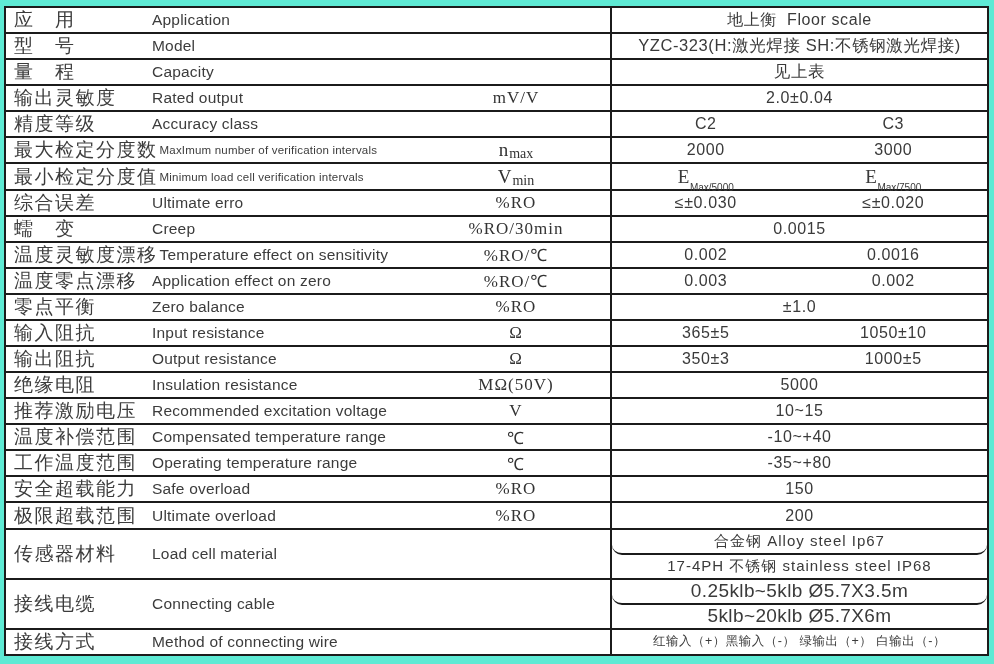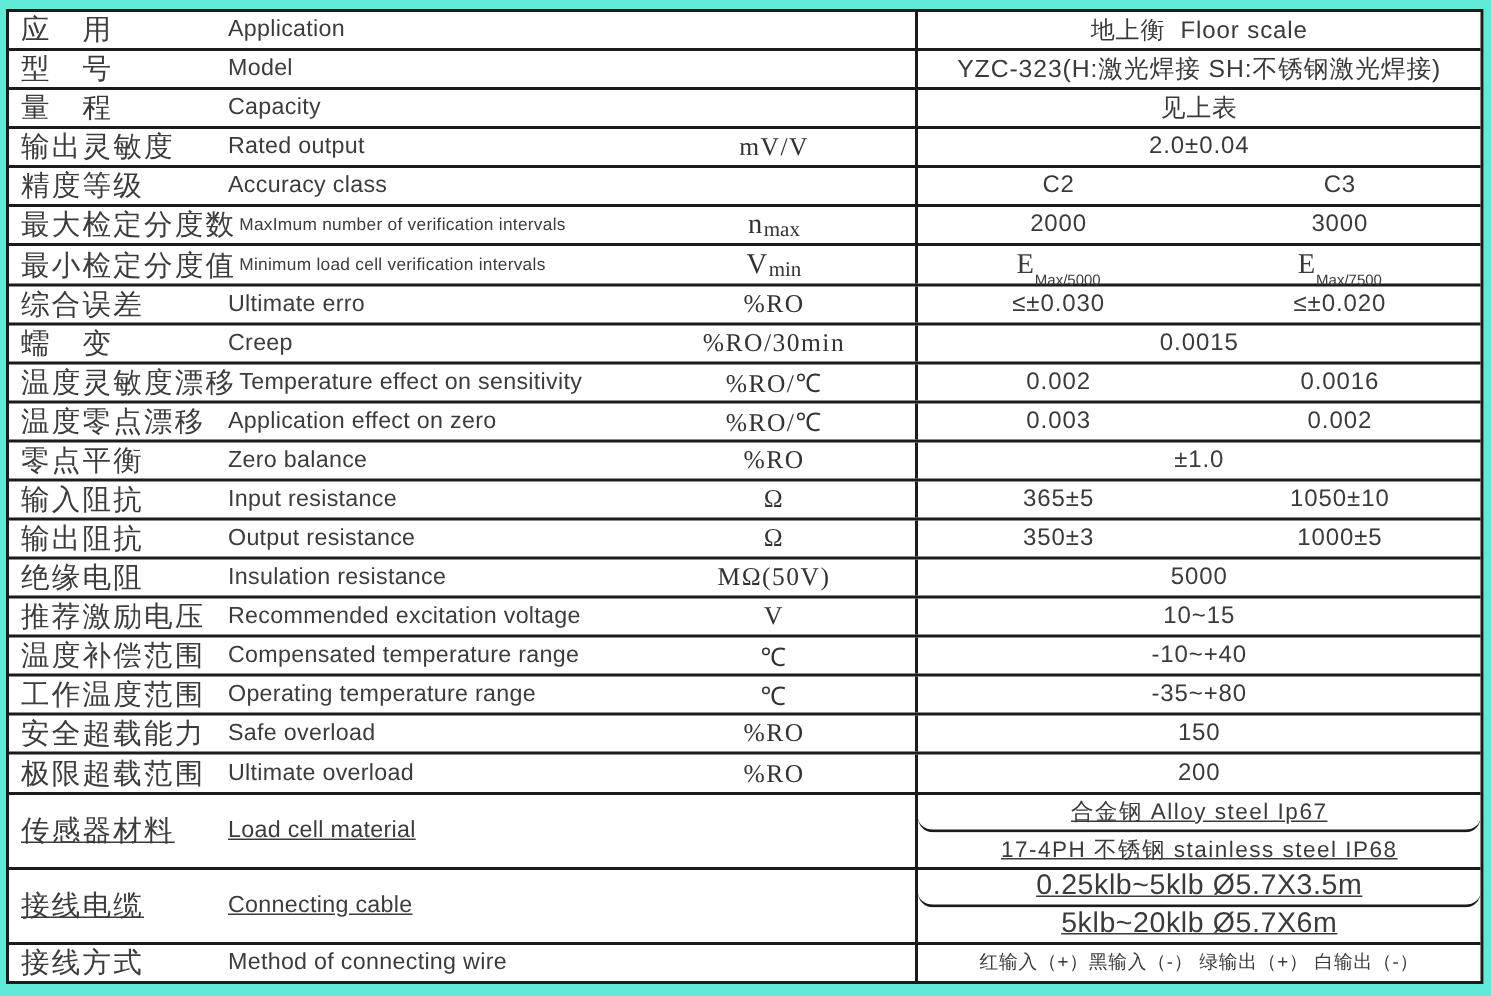--- a/index.html
+++ b/index.html
@@ -2,21 +2,21 @@
 <html><head>
 <meta charset="utf-8">
 <style>
   html,body{margin:0;padding:0;background:#ffffff;}
   #page{position:relative;width:994px;height:664px;background:#5eead4;overflow:hidden;
         font-family:"Liberation Sans",sans-serif;color:#3a3a3a;}
   .tbl{position:absolute;left:4px;top:6px;width:985px;height:650px;
        border:2px solid #1b1b1b;display:flex;flex-direction:column;box-sizing:border-box;background:#fff;}
   .r{display:flex;flex:1 1 0;min-height:0;border-bottom:2px solid #1b1b1b;}
   .r:last-child{border-bottom:none;justify-content:center;}
-  .r.h2{flex:2 2 0;text-decoration:underline;}
+  .r.h2{flex:2 2 0;}
   .lab{width:606px;min-width:606px;display:flex;align-items:center;padding-left:8px;
        border-right:2px solid #1b1b1b;box-sizing:border-box;overflow:hidden;}
   .zh{font-size:19px;letter-spacing:1.5px;min-width:138px;white-space:nowrap;color:#3c3c3c;}
   .zh.z7{min-width:0;margin-right:2px;}
   .en{font-size:15.5px;letter-spacing:0.2px;white-space:nowrap;color:#3c3c3c;}
   .en.small{font-size:11.5px;}
   .unit{margin-left:auto;width:188px;min-width:188px;text-align:center;white-space:nowrap;
         font-family:"Liberation Serif",serif;font-size:17px;letter-spacing:1px;color:#333;}
   .unit .usub{font-size:14px;letter-spacing:0;position:relative;top:2px;}
   .unit .umain{font-size:19px;}

